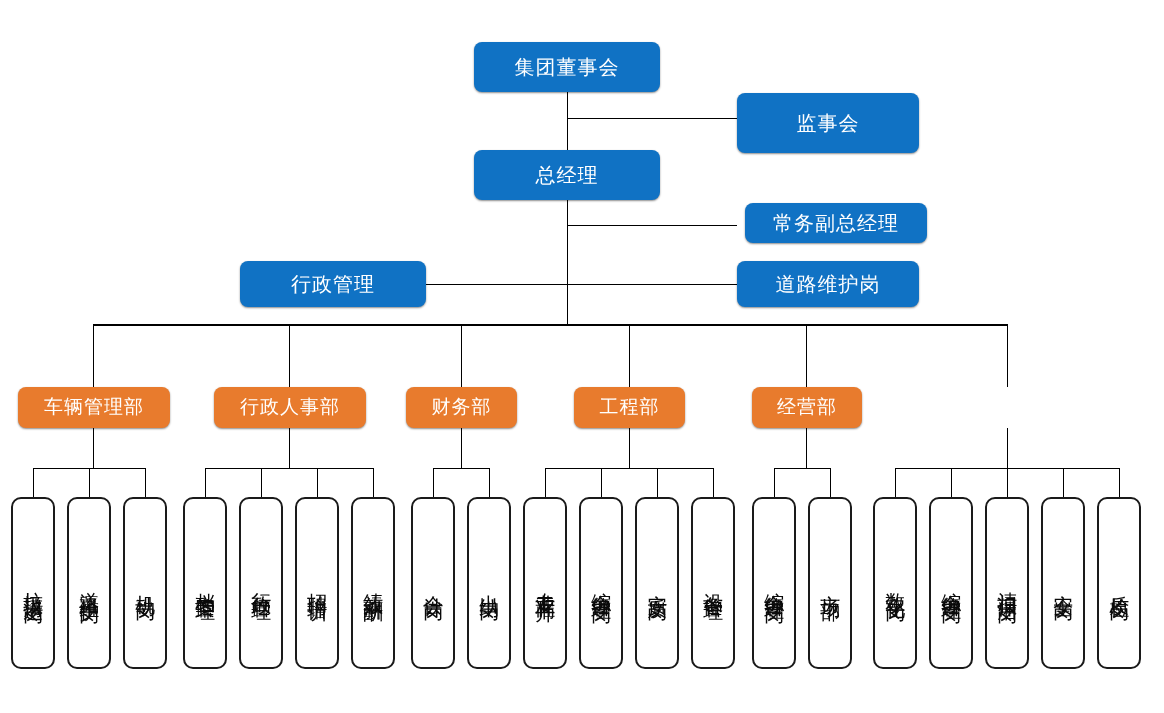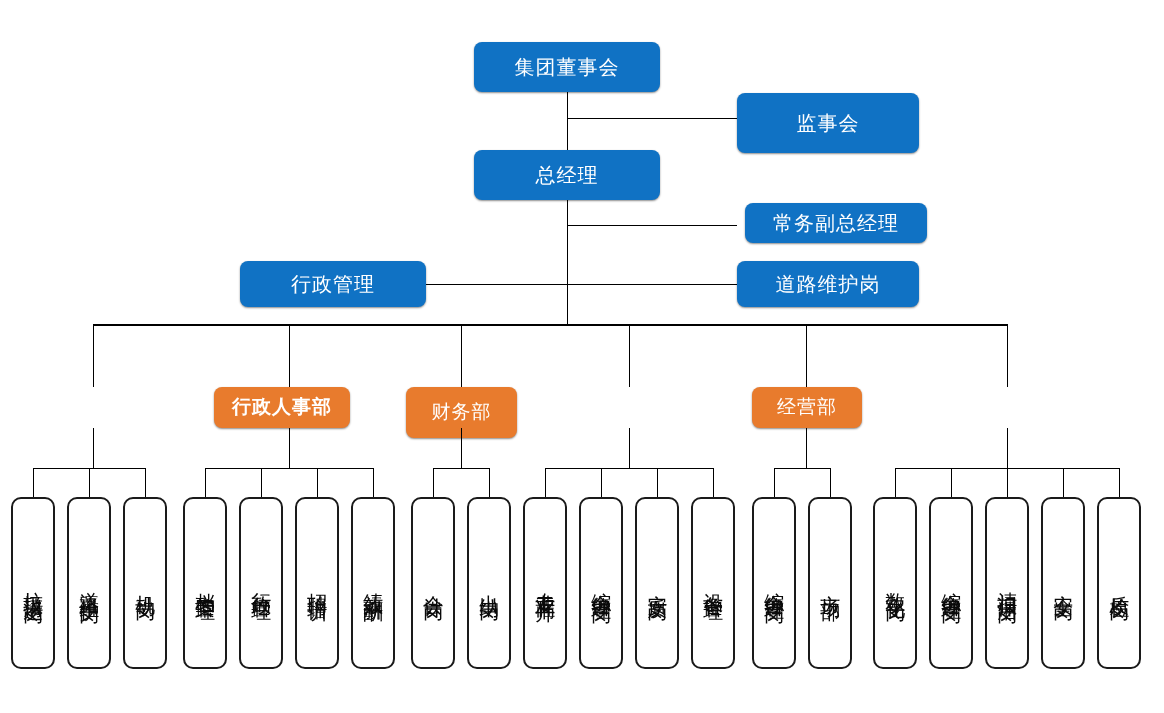--- a/index.html
+++ b/index.html
@@ -115,25 +115,31 @@
 
   <div class="line thick-h" style="left:93px; top:324px; width:915px;"></div>
 
   <div class="line v" style="left:93px;  top:324px; height:63px;"></div>
   <div class="line v" style="left:289px; top:324px; height:63px;"></div>
   <div class="line v" style="left:461px; top:324px; height:63px;"></div>
   <div class="line v" style="left:629px; top:324px; height:63px;"></div>
   <div class="line v" style="left:806px; top:324px; height:63px;"></div>
   <div class="line v" style="left:1007px;top:324px; height:63px;"></div>
 
-  <div class="node orange" style="left:214px; top:387px; width:136px; height:41px;font-weight:bold;">
+  <div class="node orange" style="left:18px; top:387px; width:152px; height:41px;">
+    <span>车辆管理部</span>
+  </div>
+  <div class="node orange" style="left:214px; top:387px; width:152px; height:41px;">
     <span>行政人事部</span>
   </div>
-  <div class="node orange" style="left:406px; top:387px; width:111px; height:51px;text-align:center;">
+  <div class="node orange" style="left:406px; top:387px; width:111px; height:41px;text-align:center;">
     <span>财务部</span>
+  </div>
+  <div class="node orange" style="left:574px; top:387px; width:111px; height:41px;">
+    <span>工程部</span>
   </div>
   <div class="node orange" style="left:752px; top:387px; width:110px; height:41px;">
     <span>经营部</span>
   </div>
 
   <div class="line v" style="left:93px;  top:428px; height:40px;"></div>
   <div class="line h" style="left:33px;  top:468px; width:113px;"></div>
   <div class="line v" style="left:33px;  top:468px; height:29px;"></div>
   <div class="line v" style="left:89px;  top:468px; height:29px;"></div>
   <div class="line v" style="left:145px; top:468px; height:29px;"></div>

